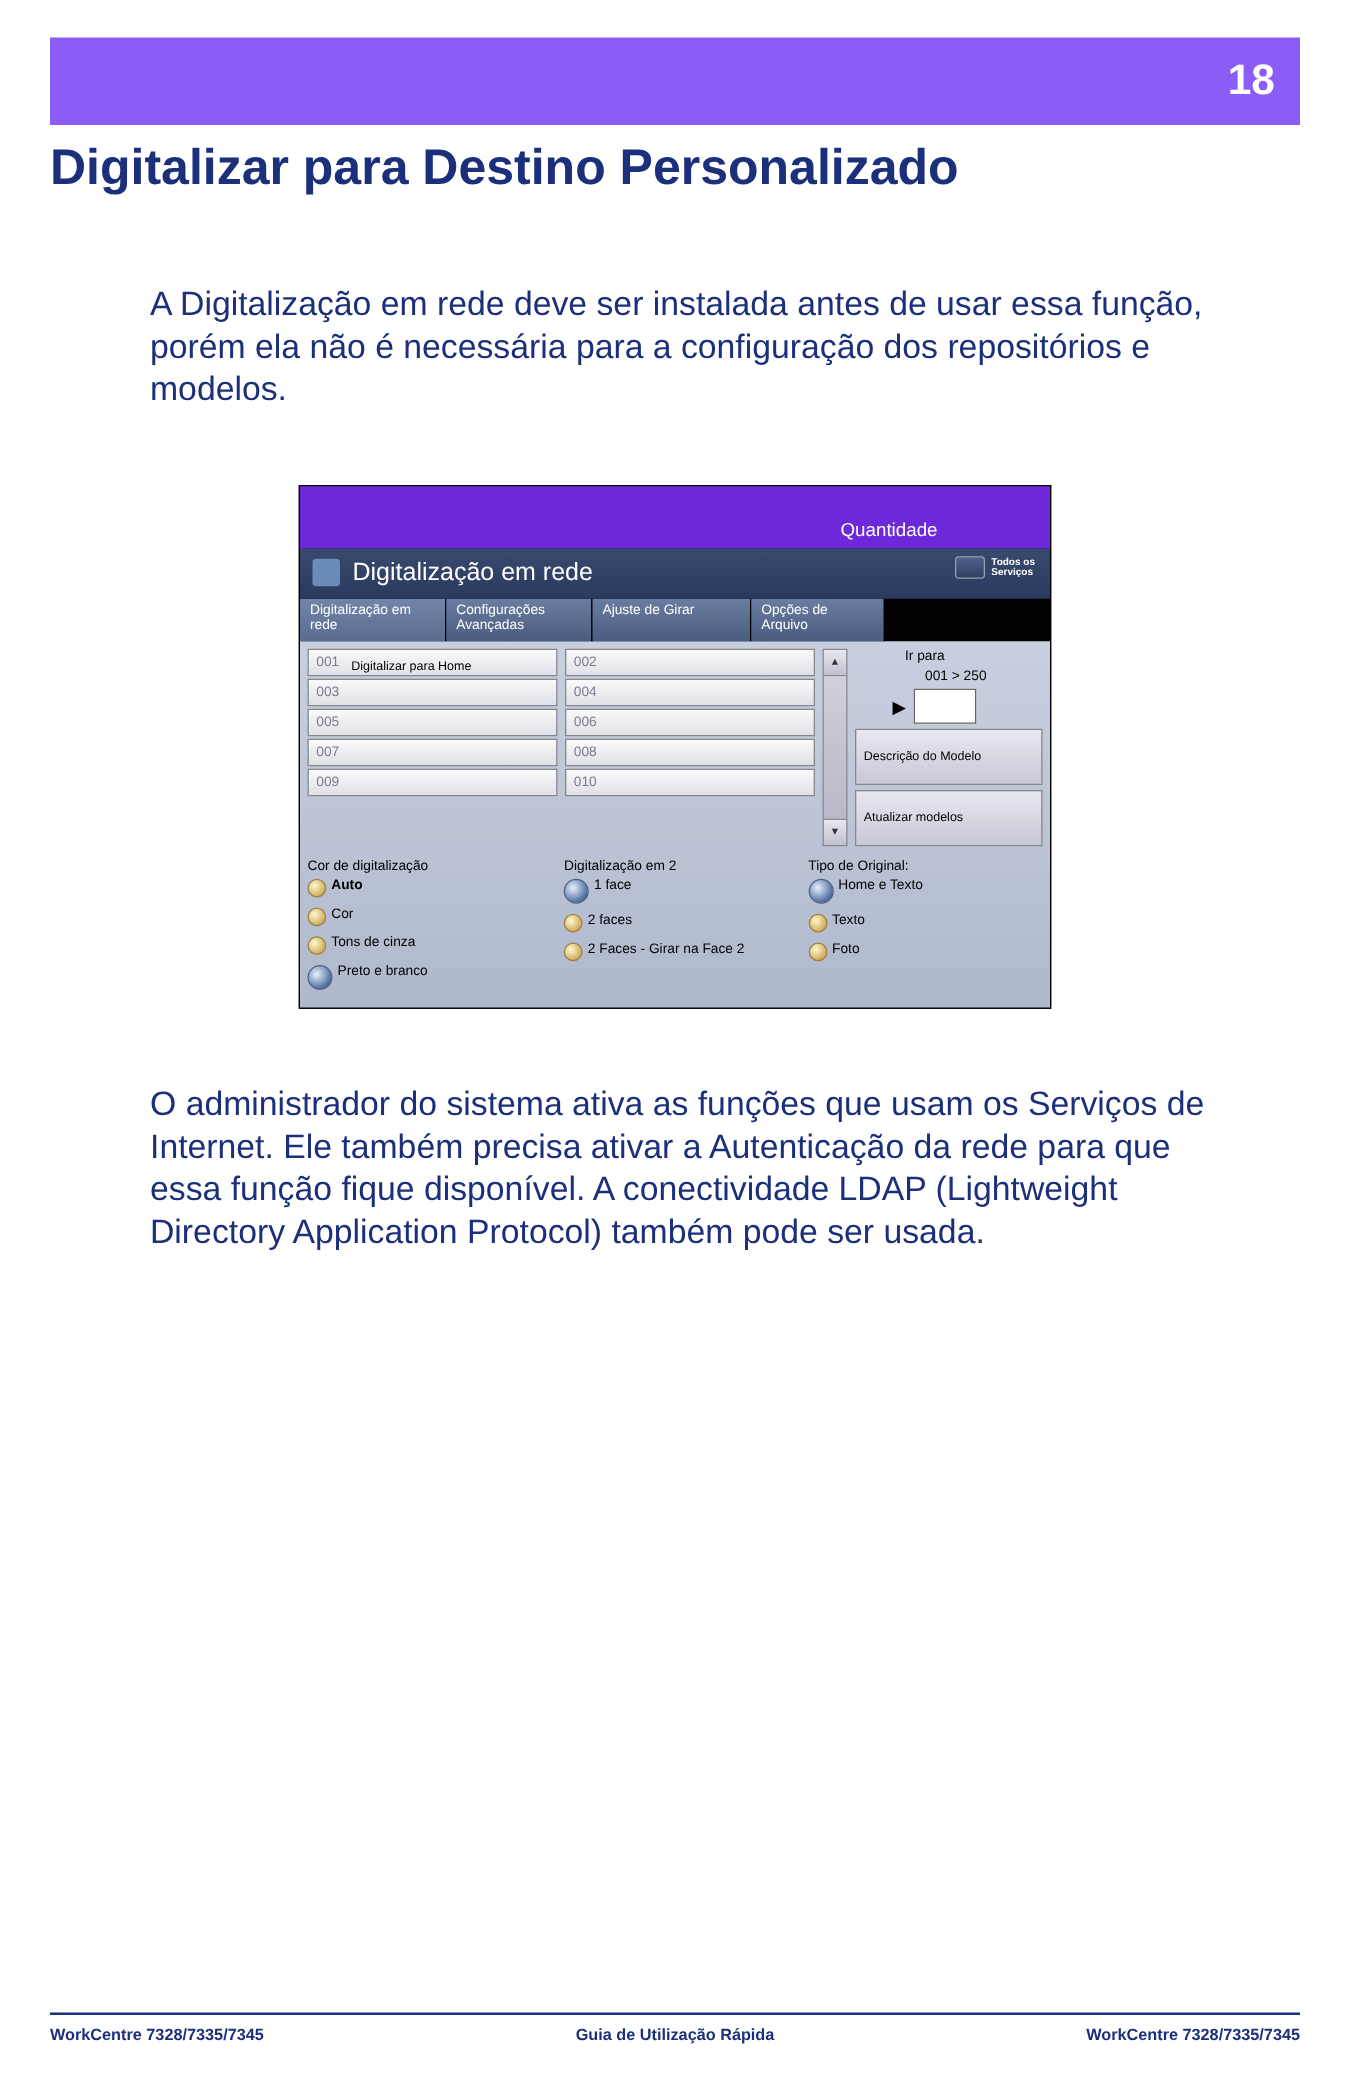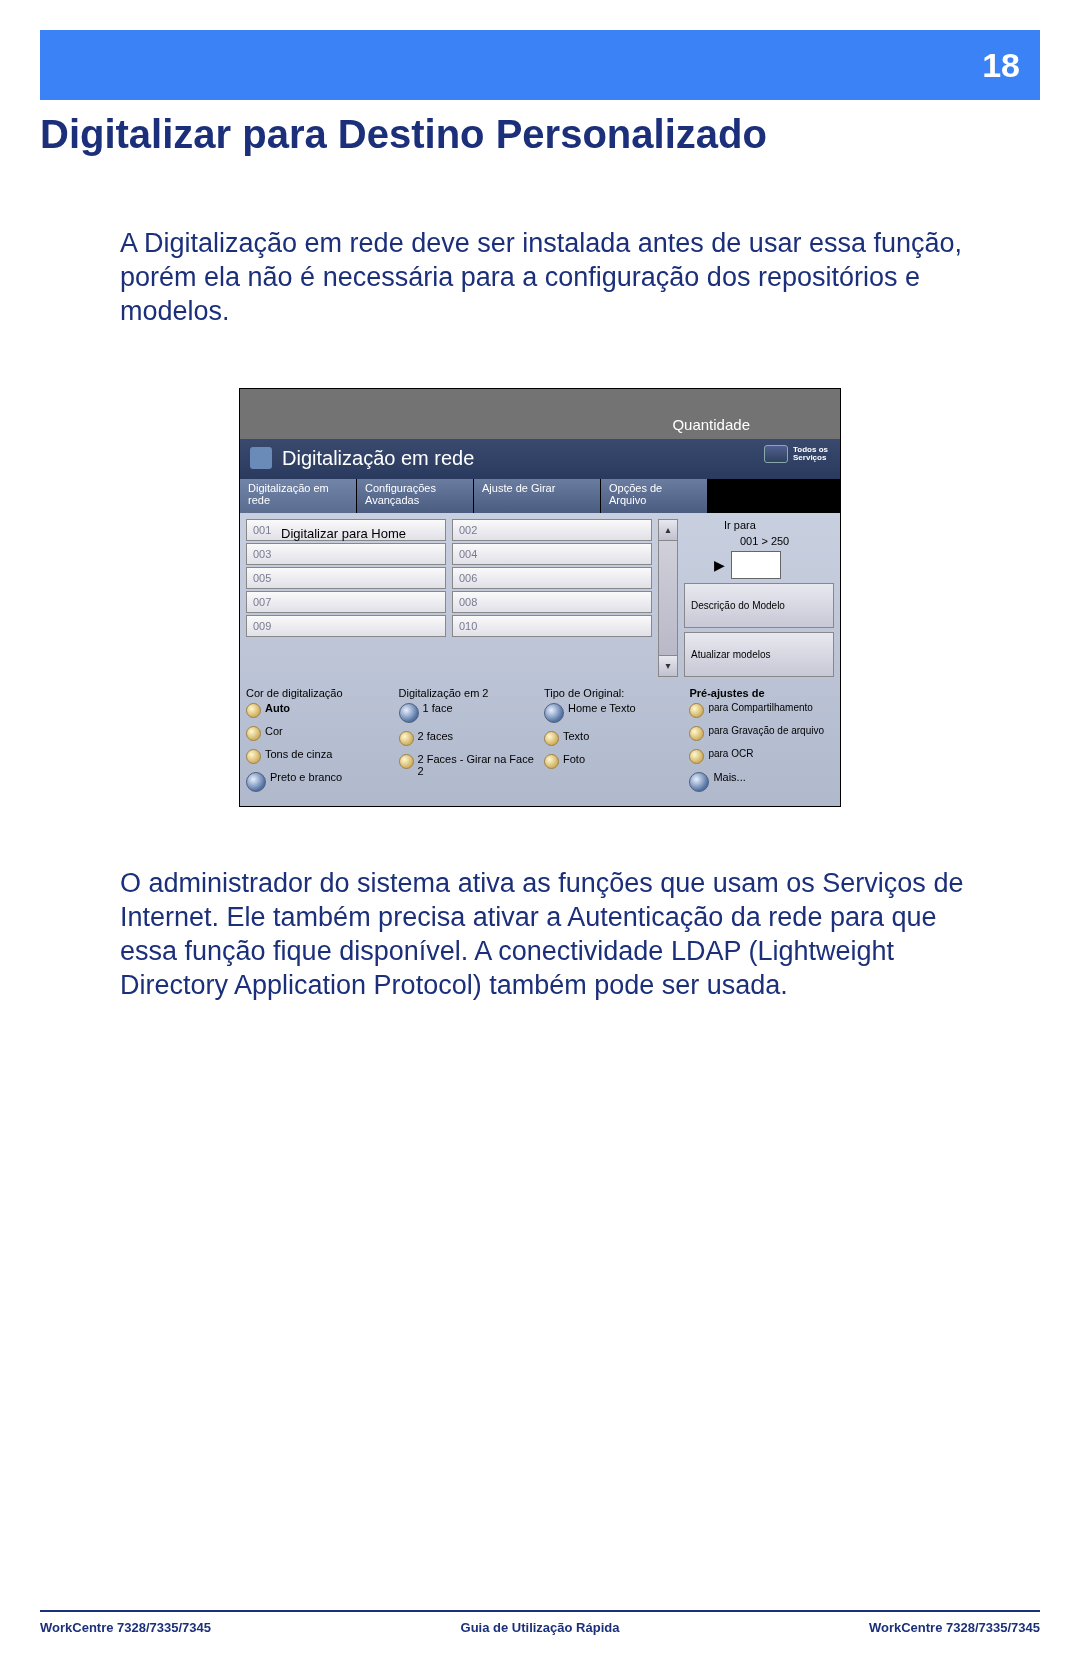--- a/index.html
+++ b/index.html
@@ -9,21 +9,21 @@
     font-family: Arial, Helvetica, sans-serif;
     width: 1080px;
   }
   .page {
     width: 1080px;
     height: 1669px;
     position: relative;
     background: #fff;
   }
   .header-bar {
-    background: #3b82f6;
+    background: #8b5cf6;
     height: 70px;
     margin: 30px 40px 0 40px;
     position: relative;
   }
   .page-number {
     position: absolute;
     right: 20px;
     top: 50%;
     transform: translateY(-50%);
     color: #fff;
@@ -48,21 +48,21 @@
     margin: 60px 110px 0 120px;
     line-height: 1.25;
   }
   .screenshot {
     width: 600px;
     margin: 60px auto 0 auto;
     background: #000;
     border: 1px solid #000;
   }
   .top-black {
-    background: #737373;
+    background: #6d28d9;
     height: 50px;
     position: relative;
   }
   .quantidade {
     position: absolute;
     right: 90px;
     bottom: 6px;
     color: #fff;
     font-size: 15px;
   }
@@ -146,21 +146,21 @@
     border: 1px solid #888;
     height: 20px;
     font-size: 11px;
     color: #7a7a90;
     padding-left: 6px;
     line-height: 20px;
     position: relative;
   }
   .list-cell .sub {
     color: #000;
-    font-size: 13px;
+    font-size: 10px;
     position: absolute;
     left: 34px;
     top: 4px;
   }
   .scrollbar {
     width: 20px;
     display: flex;
     flex-direction: column;
   }
   .scroll-btn {
@@ -365,39 +365,20 @@
             </div>
           <div class="opt-item">
               <div class="radio-btn small"></div>
               <span>Texto</span>
             </div>
           <div class="opt-item">
               <div class="radio-btn small"></div>
               <span>Foto</span>
             </div>
         </div>
-        <div class="opt-col">
-          <div class="opt-header bold">Pré-ajustes de</div>
-          <div class="opt-item" style="font-size:10px;">
-              <div class="radio-btn small"></div>
-              <span>para Compartilhamento</span>
-            </div>
-          <div class="opt-item" style="font-size:10px;">
-              <div class="radio-btn small"></div>
-              <span>para Gravação de arquivo</span>
-            </div>
-          <div class="opt-item" style="font-size:10px;">
-              <div class="radio-btn small"></div>
-              <span>para OCR</span>
-            </div>
-          <div class="opt-item">
-              <div class="radio-btn"></div>
-              <span>Mais...</span>
-            </div>
-        </div>
       </div>
     </div>
   </div>
 
   <div class="body-text2">O administrador do sistema ativa as funções que usam os Serviços de Internet. Ele também precisa ativar a Autenticação da rede para que essa função fique disponível. A conectividade LDAP (Lightweight Directory Application Protocol) também pode ser usada.</div>
 
   <div class="footer">
     <span>WorkCentre 7328/7335/7345</span>
     <span>Guia de Utilização Rápida</span>
     <span>WorkCentre 7328/7335/7345</span>

